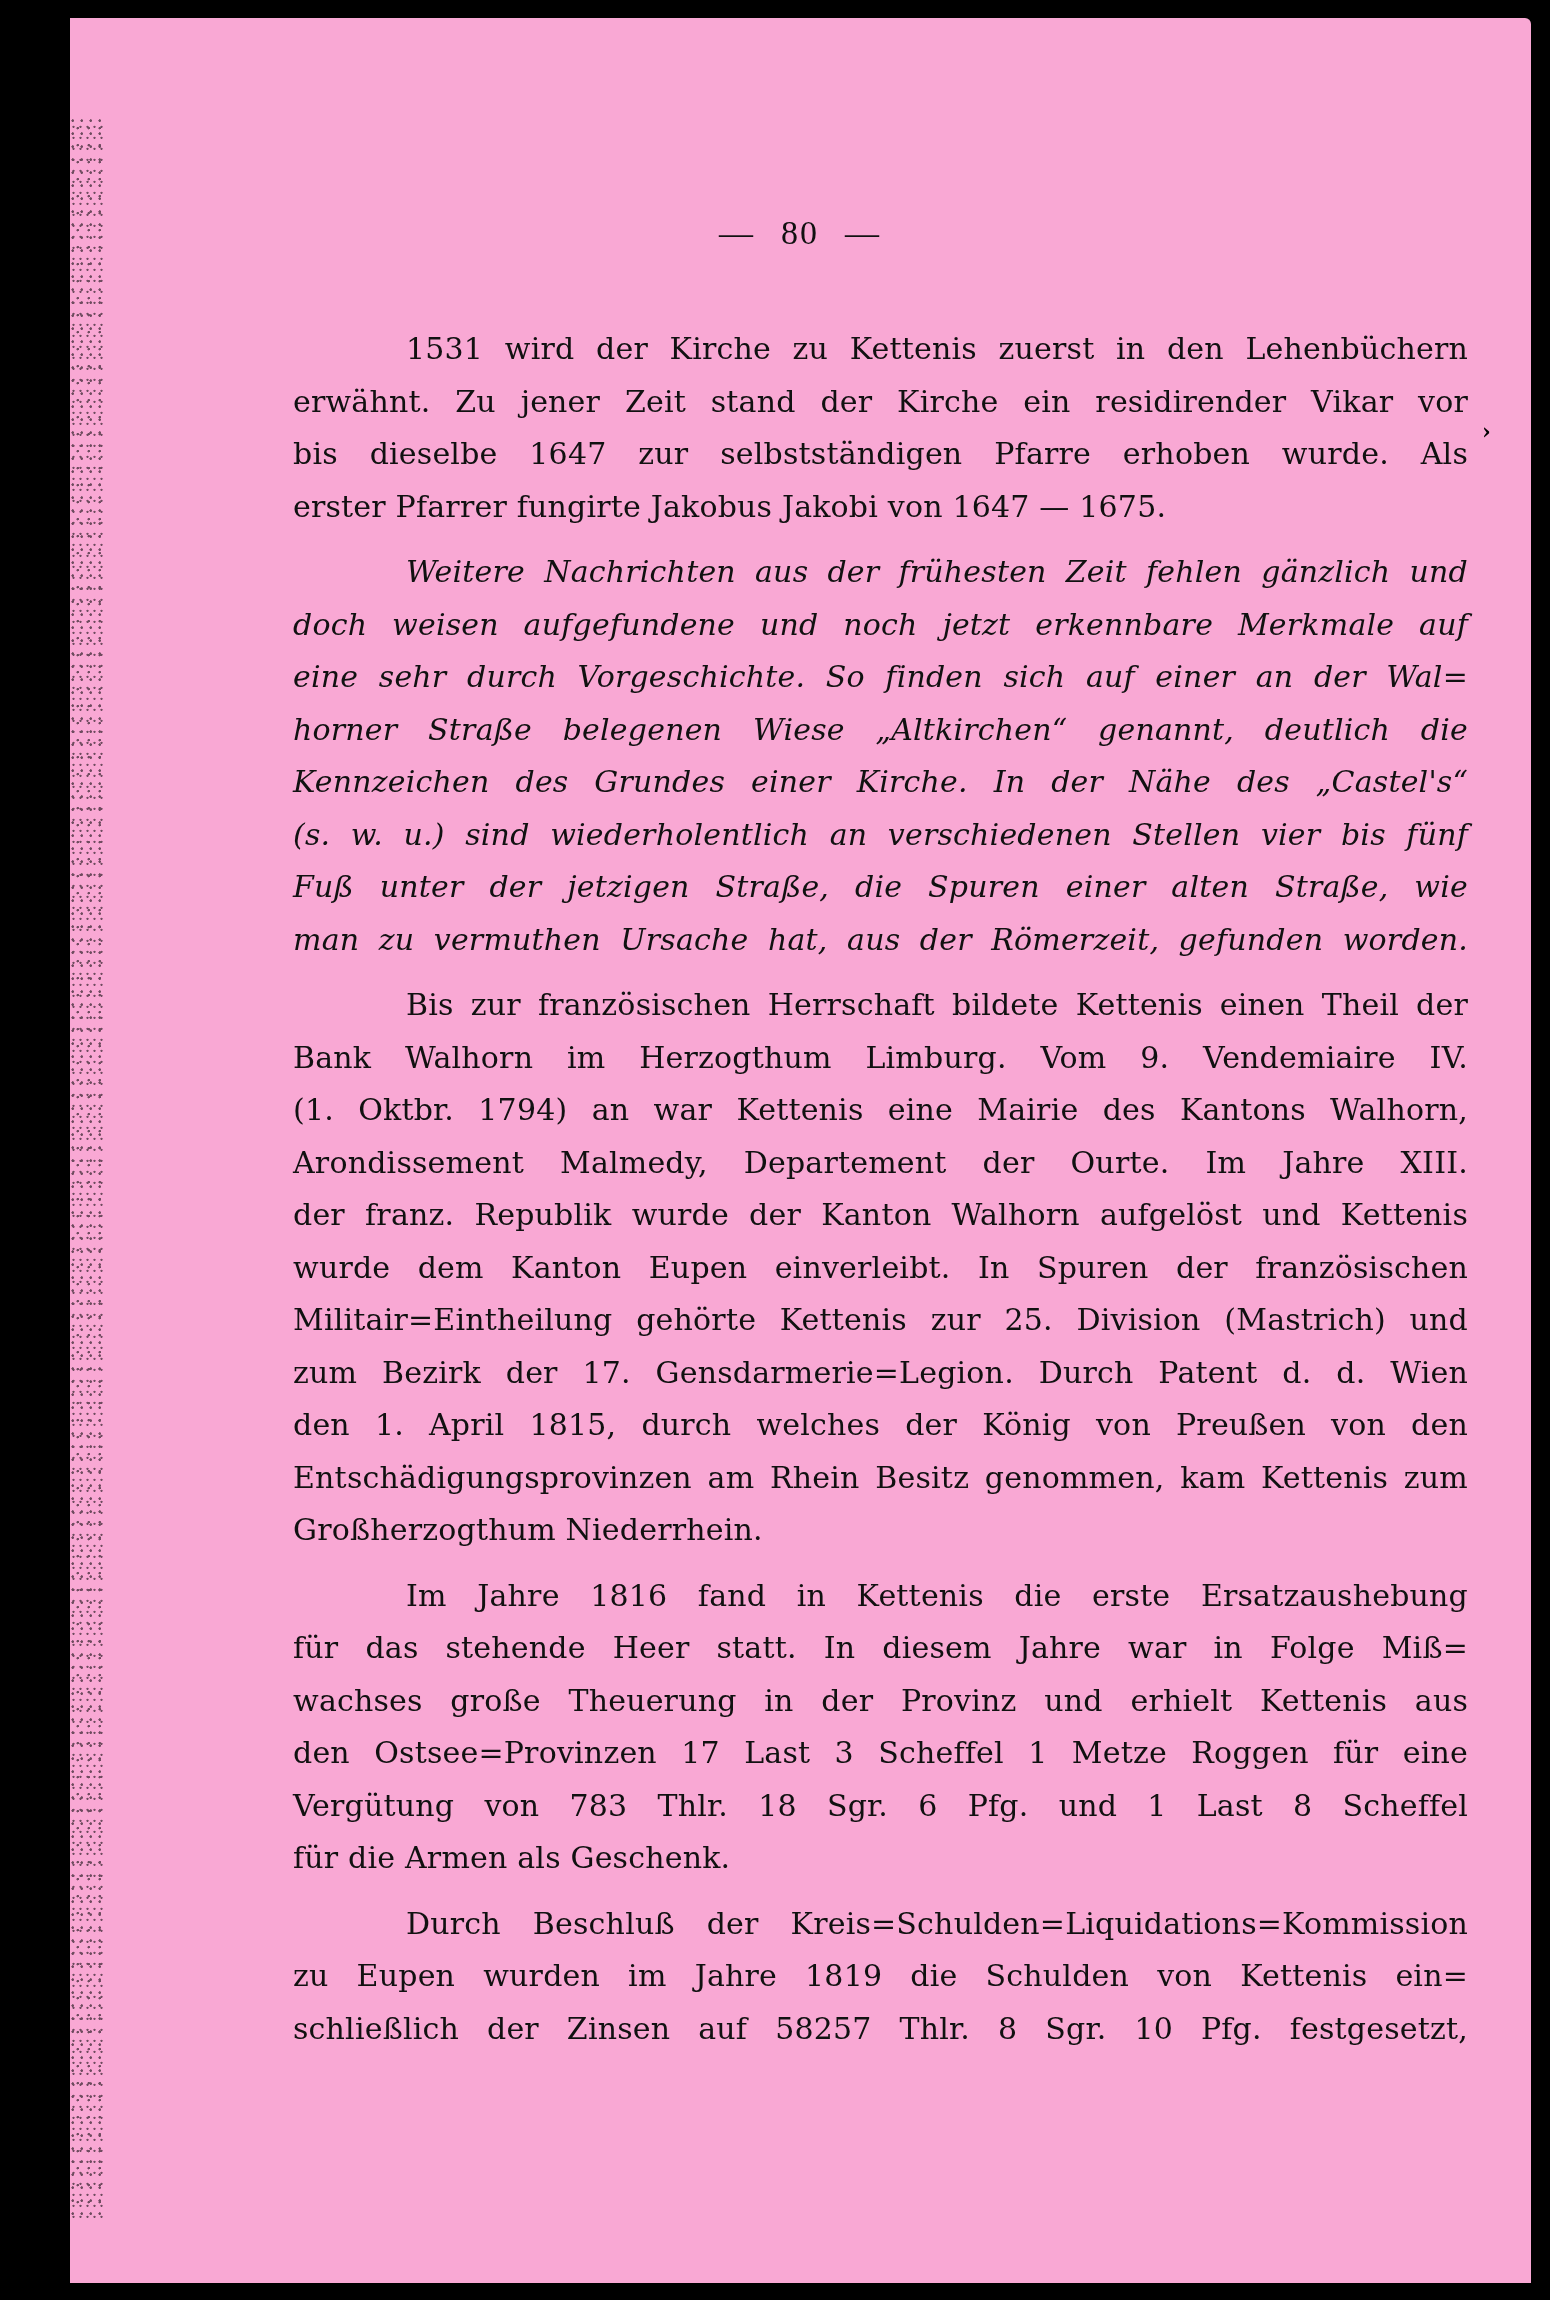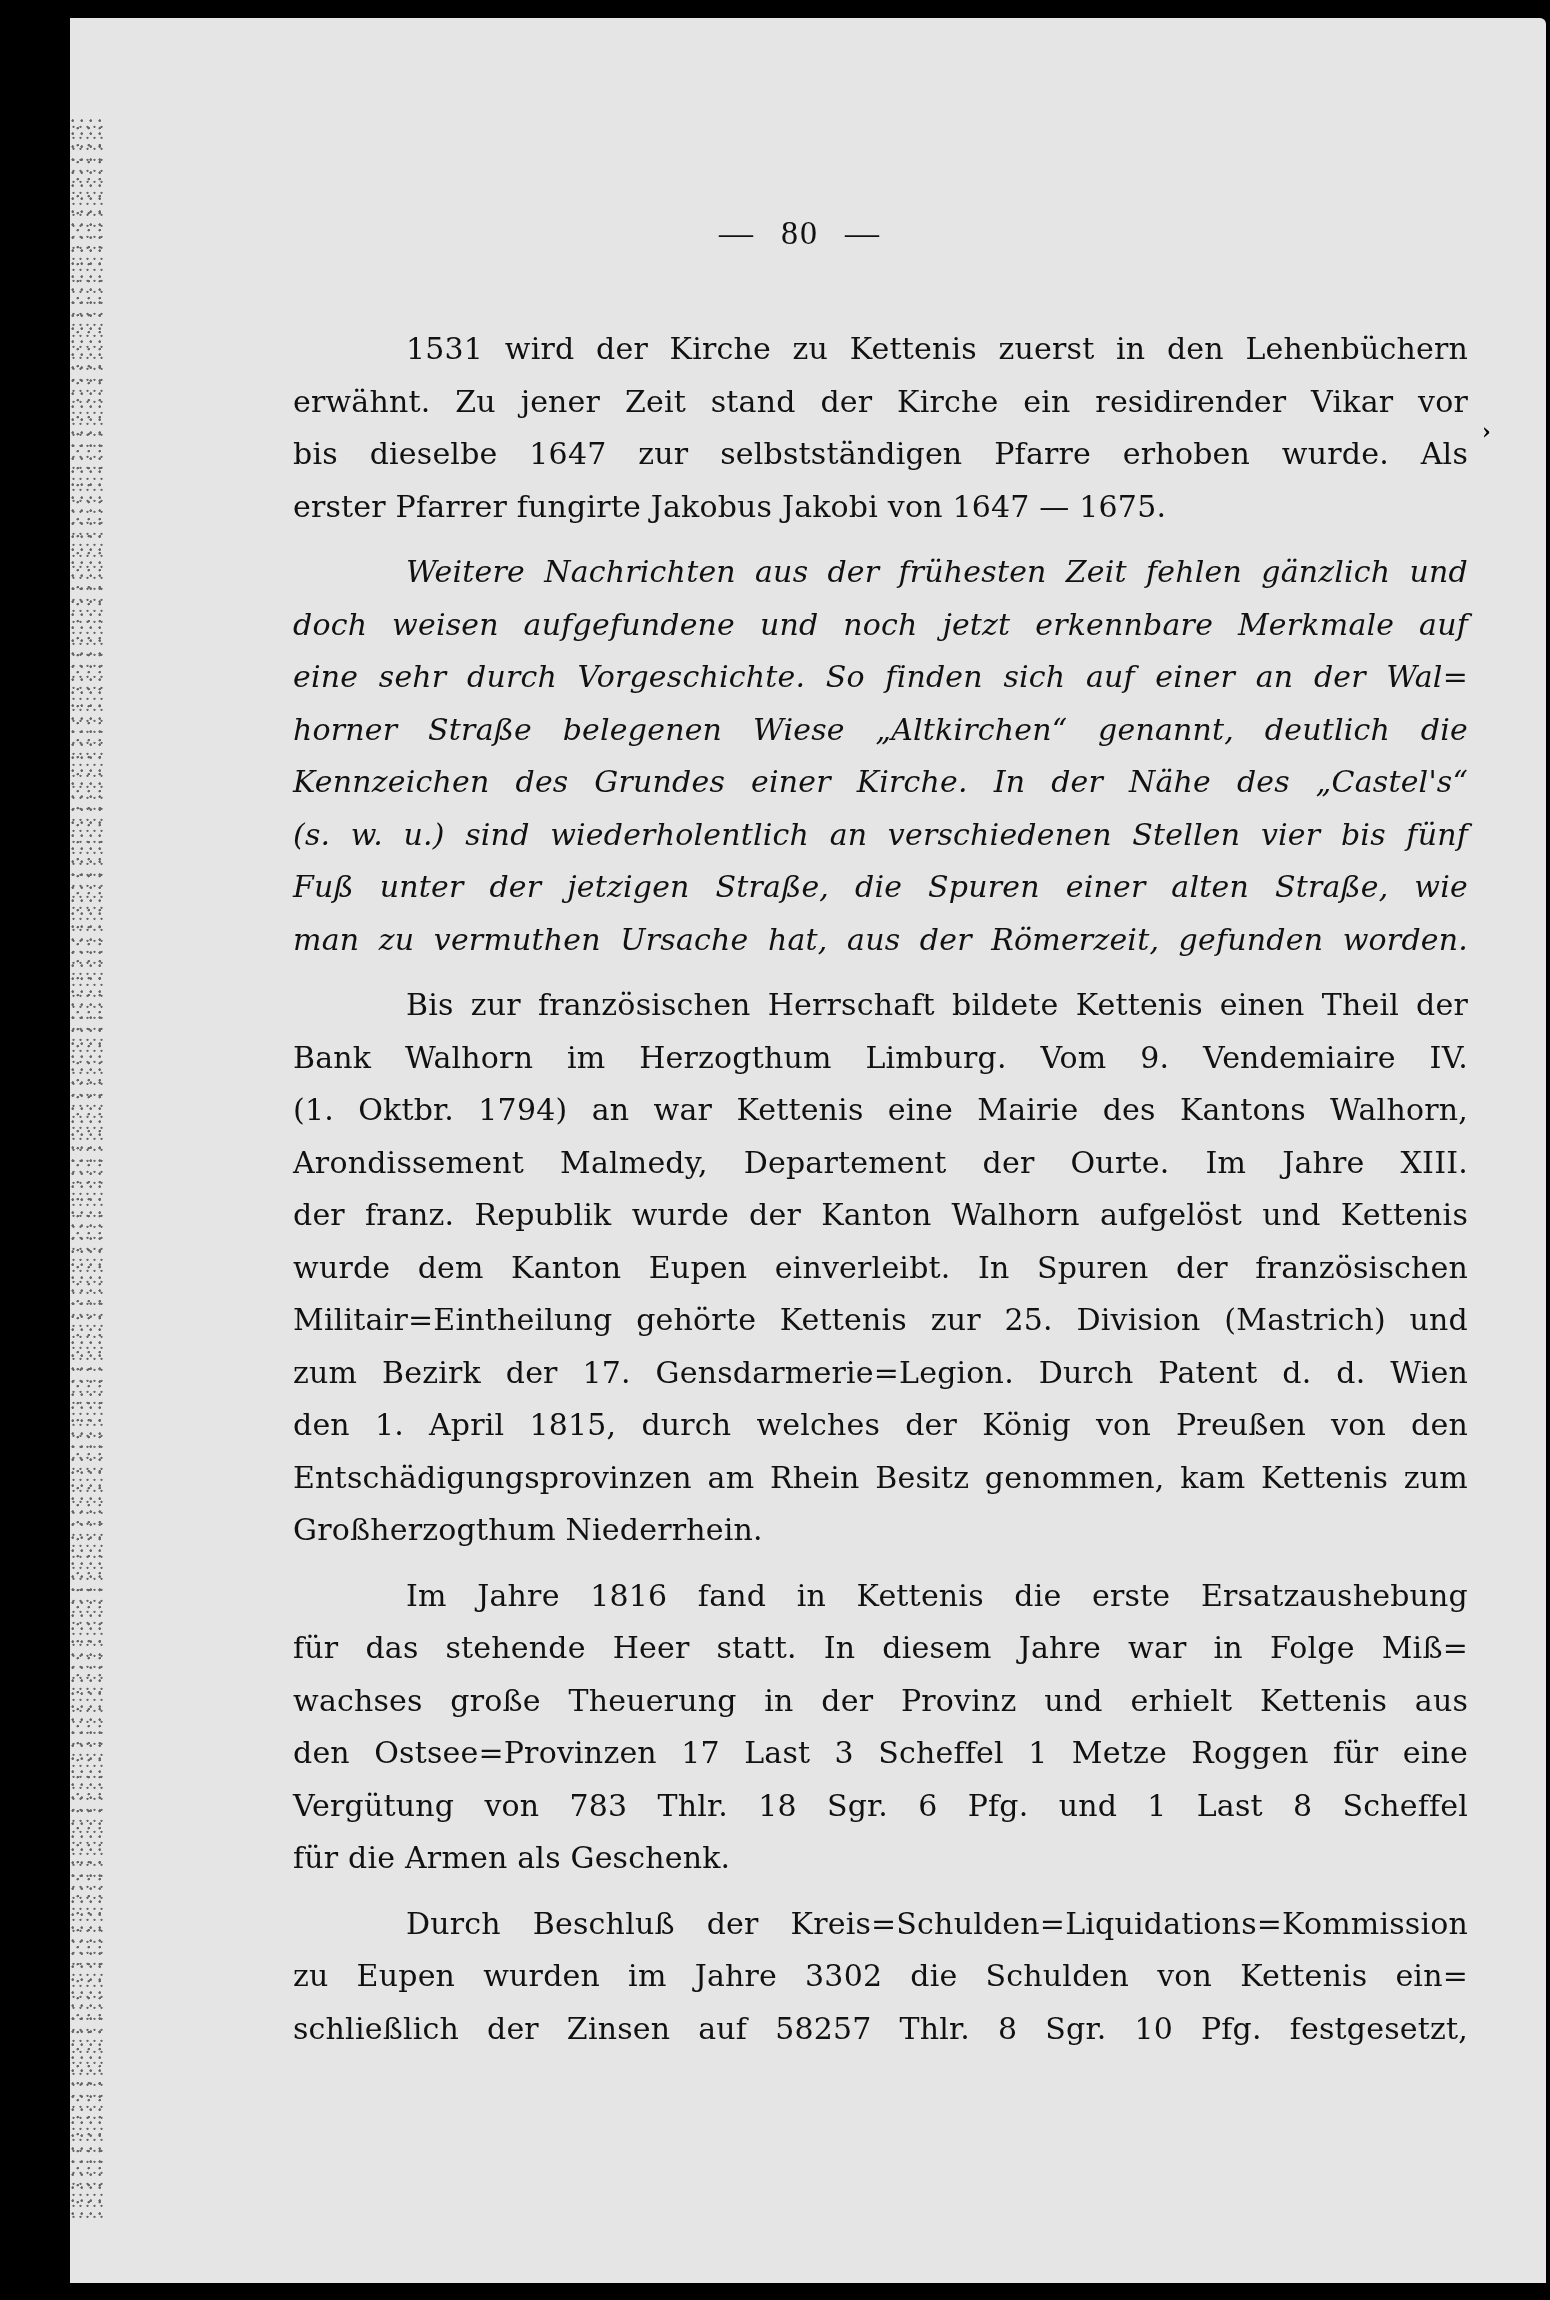--- a/index.html
+++ b/index.html
@@ -3,23 +3,22 @@
 <meta charset="utf-8">
 <style>
   html, body { margin: 0; padding: 0; }
   body {
     width: 1550px; height: 2300px; position: relative; overflow: hidden;
     background: #000;
     font-family: "DejaVu Serif", serif;
   }
   .page {
     position: absolute; left: 70px; top: 18px; width: 1461px; height: 2265px;
-    background: #e5e5e5;
+    background: #f9a8d4;
     border-top-right-radius: 6px;
-    padding-left: 15px;
   }
   .speckle-strip {
     position: absolute; left: 0; top: 100px; width: 34px; height: 2100px;
     background-image:
       radial-gradient(circle at 30% 20%, #000 1px, transparent 1.6px),
       radial-gradient(circle at 70% 60%, #000 1px, transparent 1.5px),
       radial-gradient(circle at 50% 80%, #000 0.8px, transparent 1.4px);
     background-size: 9px 13px, 11px 17px, 7px 11px;
     opacity: 0.55;
   }
@@ -108,18 +107,18 @@
       <span class="line indent">Im Jahre 1816 fand in Kettenis die erste Ersatzaushebung</span>
       <span class="line">für das stehende Heer statt. In diesem Jahre war in Folge Miß=</span>
       <span class="line">wachses große Theuerung in der Provinz und erhielt Kettenis aus</span>
       <span class="line">den Ostsee=Provinzen 17 Last 3 Scheffel 1 Metze Roggen für eine</span>
       <span class="line">Vergütung von 783 Thlr. 18 Sgr. 6 Pfg. und 1 Last 8 Scheffel</span>
       <span class="line last">für die Armen als Geschenk.</span>
     </div>
 
     <div class="para p5">
       <span class="line indent">Durch Beschluß der Kreis=Schulden=Liquidations=Kommission</span>
-      <span class="line">zu Eupen wurden im Jahre 3302 die Schulden von Kettenis ein=</span>
+      <span class="line">zu Eupen wurden im Jahre 1819 die Schulden von Kettenis ein=</span>
       <span class="line">schließlich der Zinsen auf 58257 Thlr. 8 Sgr. 10 Pfg. festgesetzt,</span>
     </div>
 
   </div>
 </div>
 
 </body></html>

